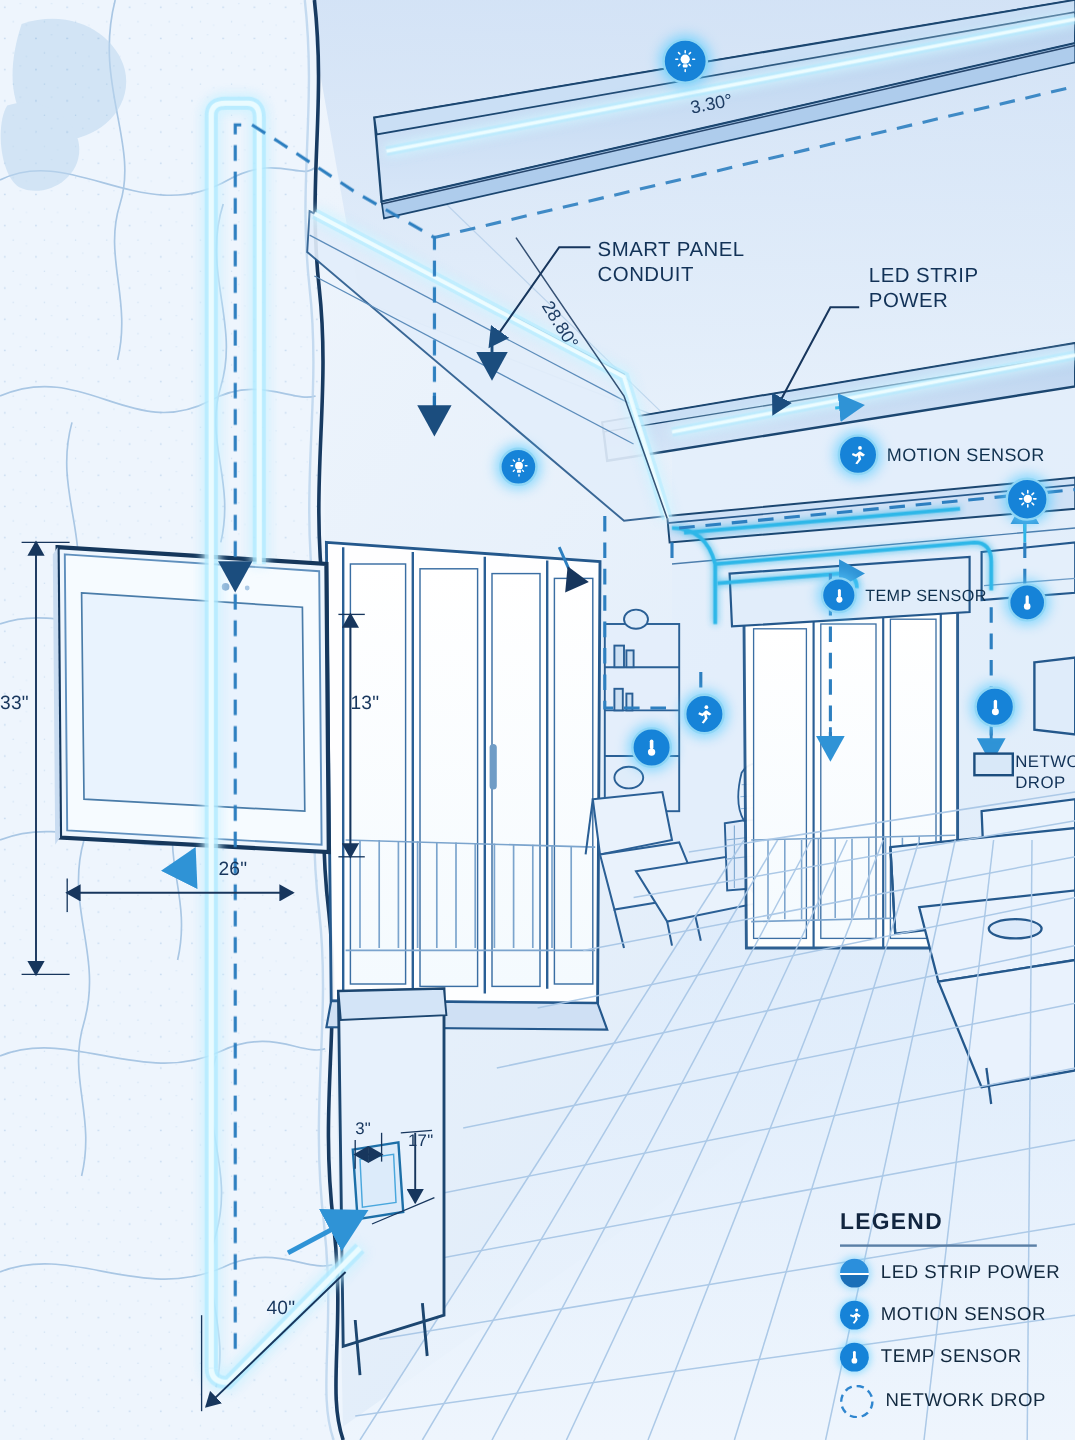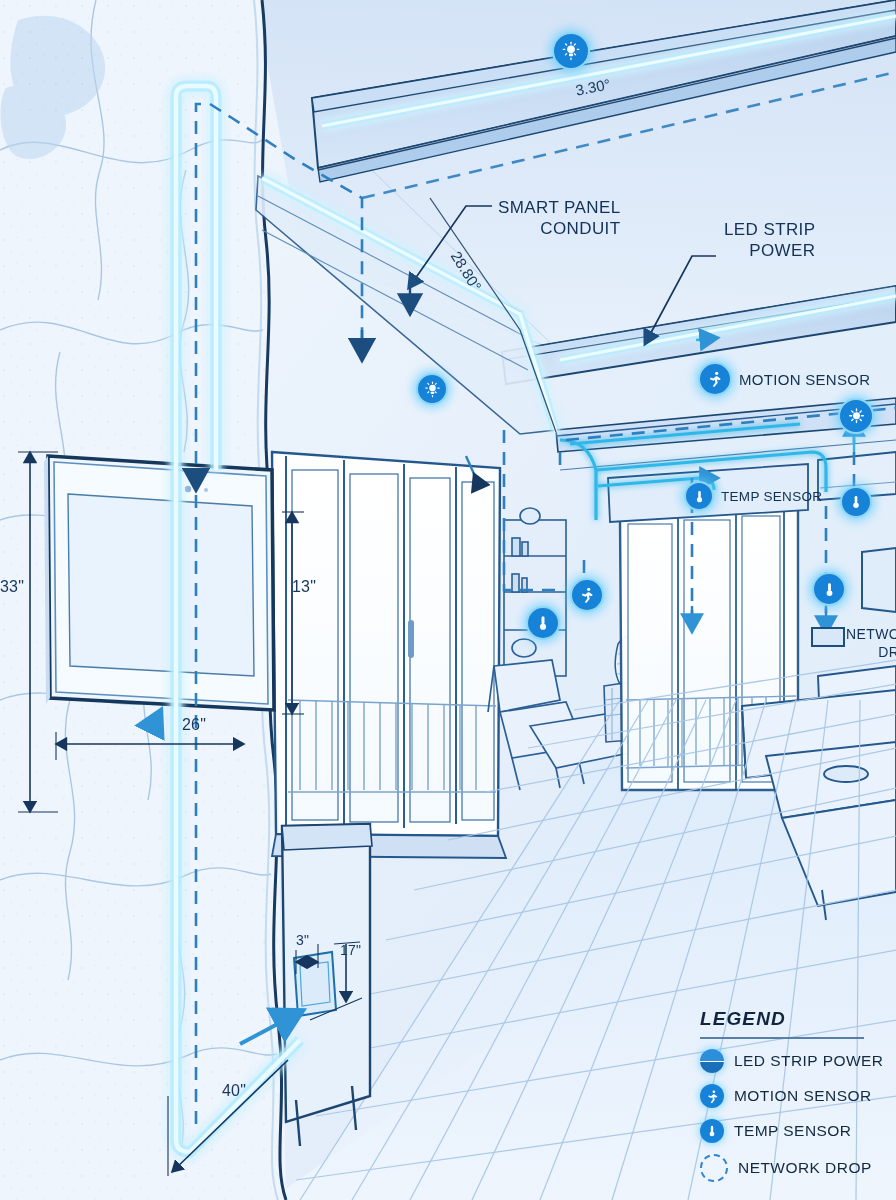--- a/index.html
+++ b/index.html
@@ -5,32 +5,32 @@
   html,body{margin:0;padding:0;background:#dce9f7;}
   body{width:896px;height:1200px;overflow:hidden;font-family:"Liberation Sans",sans-serif;}
   #stage{position:relative;width:896px;height:1200px;overflow:hidden;
     background:linear-gradient(160deg,#e8f1fb 0%,#dbe8f8 35%,#cfe0f5 70%,#c9dcf3 100%);}
   svg.layer{position:absolute;left:0;top:0;width:896px;height:1200px;overflow:visible;}
 
   .dimtext{position:absolute;font-size:16px;color:#17365d;font-family:"Liberation Sans",sans-serif;
     letter-spacing:.2px;white-space:nowrap;}
   .angtext{position:absolute;font-size:15px;color:#1d3c63;white-space:nowrap;}
   .calloutlabel{position:absolute;font-size:17px;color:#123257;line-height:1.22;
-    letter-spacing:.4px;white-space:pre-line;text-align:right;}
+    letter-spacing:.4px;white-space:pre-line;}
 
   .badge{position:absolute;border-radius:50%;background:#1683d8;
     border:2px solid #8fd6f5;box-shadow:0 0 10px 3px rgba(90,205,255,.65);
     display:flex;align-items:center;justify-content:center;color:#fff;}
   .badge svg{display:block;}
 
   .tagpill{position:absolute;display:flex;align-items:center;gap:7px;}
   .tagpill .tagtext{font-size:15px;color:#10314f;letter-spacing:.3px;white-space:nowrap;}
 
   #legend{position:absolute;left:700px;top:1008px;width:186px;}
-  #legend .lg-title{font-size:19px;font-weight:bold;color:#11253f;letter-spacing:1.1px;font-style:italic;}
+  #legend .lg-title{font-size:19px;font-weight:bold;color:#11253f;letter-spacing:1.1px;}
   #legend .lg-rule{height:2px;background:#5a7fa6;margin:7px 0 10px 0;width:164px;}
   #legend .lg-row{display:flex;align-items:center;gap:10px;margin-bottom:11px;}
   #legend .lg-row .lg-label{font-size:15.5px;color:#12293f;letter-spacing:.45px;white-space:nowrap;}
   .lg-ico{width:24px;height:24px;border-radius:50%;flex:0 0 24px;position:relative;
     display:flex;align-items:center;justify-content:center;}
   .lg-ico.solid{background:#1683d8;color:#fff;box-shadow:0 0 6px 2px rgba(90,205,255,.55);}
   .lg-ico.ledsw{background:linear-gradient(#2b8fdc 0 48%,#ffffff 48% 56%,#1a6fb8 56% 100%);
     box-shadow:0 0 6px 2px rgba(90,205,255,.5);}
   .lg-ico.dashring{border:2px dashed #2f86cf;background:transparent;}
 </style>

